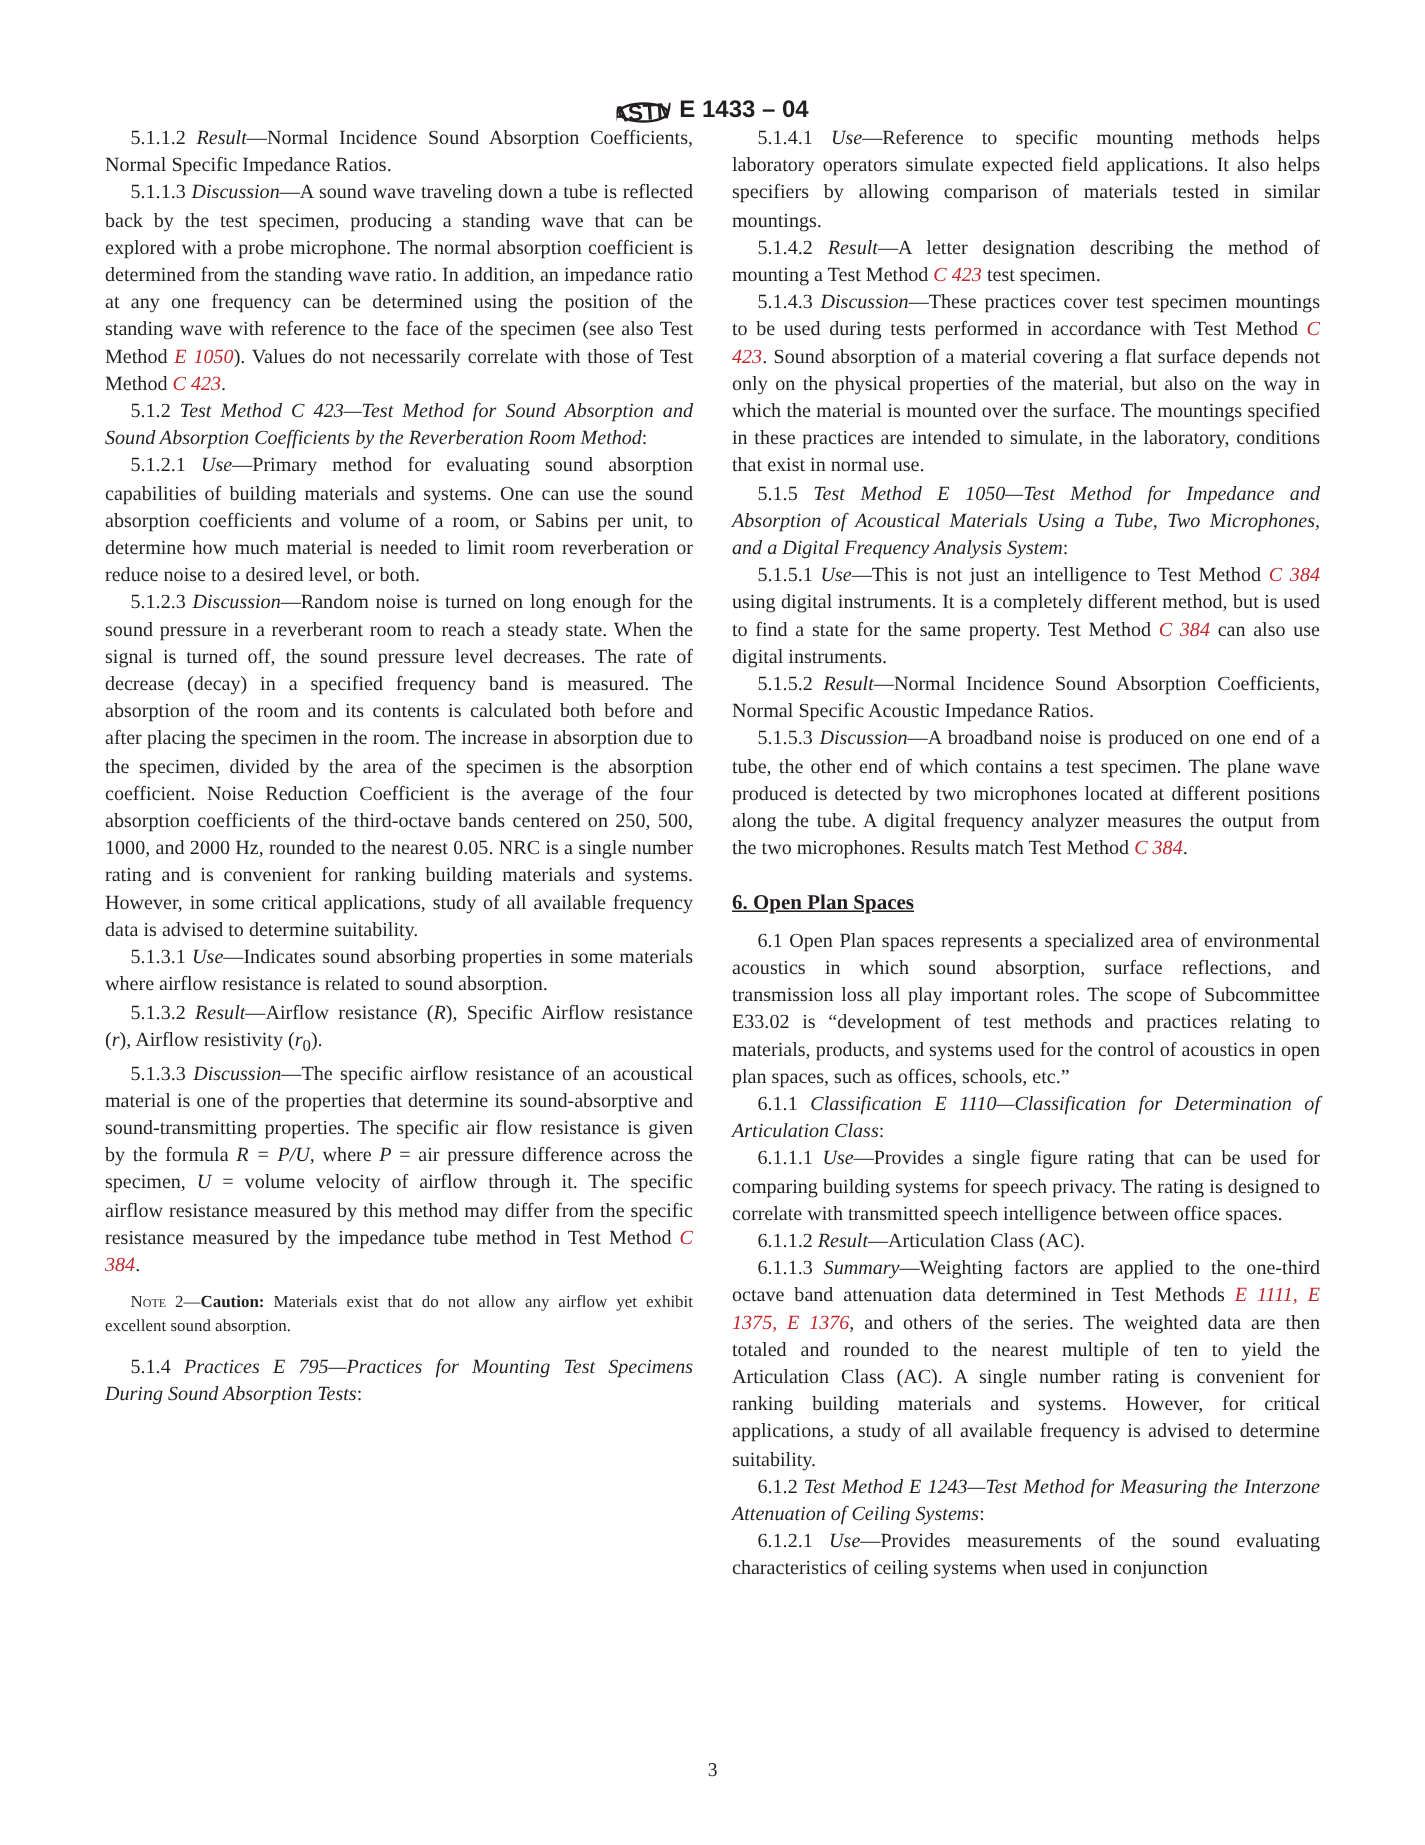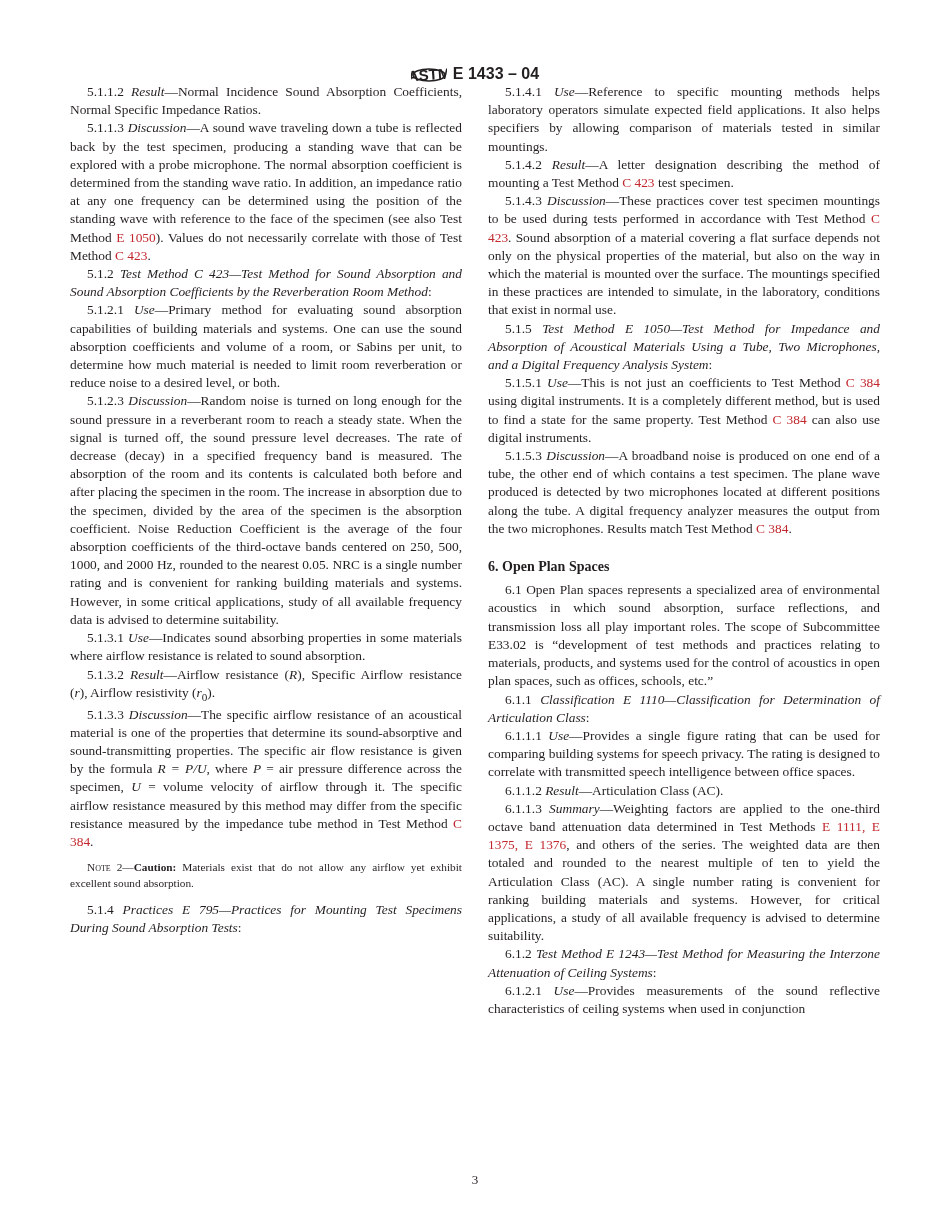--- a/index.html
+++ b/index.html
@@ -7,24 +7,24 @@
          font-family: "Liberation Serif", "DejaVu Serif", serif; color: #231f20; }
   .header { position: absolute; top: 60px; left: 0; width: 950px; text-align: center; }
   .header .logo { display: inline-block; vertical-align: middle; width: 36px; height: 28px; }
   .header .title { display: inline-block; vertical-align: middle; font-family: "Liberation Sans", "DejaVu Sans", sans-serif;
                    font-weight: bold; font-size: 16px; margin-left: 2px; }
   .col { position: absolute; top: 83px; width: 392px; font-size: 13.4px; line-height: 18.2px; text-align: justify; }
   .col.left { left: 70px; }
   .col.right { left: 488px; }
   .p { margin: 0; text-indent: 17px; hyphens: manual; }
   .p i, .i { font-style: italic; }
-  .link { color: #c1272d; }
+  .link { color: #c1272d; font-style: italic; }
   .note { font-size: 11.3px; line-height: 15.5px; text-indent: 17px; margin: 9px 0 10px 0; }
   .note .sc { font-variant: small-caps; }
-  .section-head { font-weight: bold; font-size: 14px; margin: 20px 0 5px 0; }
+  .section-head { font-weight: bold; font-size: 14px; margin: 20px 0 5px 0; text-decoration: underline; }
   .pagenum { position: absolute; top: 1172px; left: 0; width: 950px; text-align: center; font-size: 13px; }
 </style>
 </head>
 <body>
 
 <div class="header">
   <span class="logo">
     <svg width="36" height="28" viewBox="0 0 36 28">
       <ellipse cx="18" cy="15" rx="16" ry="6" fill="none" stroke="#231f20" stroke-width="1.6"></ellipse>
       <text x="18" y="20" text-anchor="middle" font-family="Liberation Sans, sans-serif" font-weight="bold" font-size="15" fill="#231f20" transform="rotate(-4 18 14)">ASTM</text>
@@ -44,25 +44,26 @@
   <p class="p"><span>5.1.3.3</span>&nbsp;<i>Discussion</i><span>—The specific airflow resistance of an acoustical material is one of the properties that determine its sound-absorptive and sound-transmitting properties. The specific air flow resistance is given by the formula </span><i>R = P/U</i><span>, where </span><i>P</i><span> = air pressure difference across the specimen, </span><i>U</i><span> = volume velocity of airflow through it. The specific airflow resistance measured by this method may differ from the specific resistance measured by the impedance tube method in Test Method </span><span class="link">C 384</span><span>.</span></p>
   <p class="p note"><span class="sc">Note 2</span><span>—</span><b>Caution:</b><span> Materials exist that do not allow any airflow yet exhibit excellent sound absorption.</span></p>
   <p class="p"><span>5.1.4</span>&nbsp;<i>Practices E 795—Practices for Mounting Test Specimens During Sound Absorption Tests</i><span>:</span></p>
 </div>
 
 <div class="col right">
   <p class="p"><span>5.1.4.1</span>&nbsp;<i>Use</i><span>—Reference to specific mounting methods helps laboratory operators simulate expected field applications. It also helps specifiers by allowing comparison of materials tested in similar mountings.</span></p>
   <p class="p"><span>5.1.4.2</span>&nbsp;<i>Result</i><span>—A letter designation describing the method of mounting a Test Method </span><span class="link">C 423</span><span> test specimen.</span></p>
   <p class="p"><span>5.1.4.3</span>&nbsp;<i>Discussion</i><span>—These practices cover test specimen mountings to be used during tests performed in accordance with Test Method </span><span class="link">C 423</span><span>. Sound absorption of a material covering a flat surface depends not only on the physical properties of the material, but also on the way in which the material is mounted over the surface. The mountings specified in these practices are intended to simulate, in the laboratory, conditions that exist in normal use.</span></p>
   <p class="p"><span>5.1.5</span>&nbsp;<i>Test Method E 1050—Test Method for Impedance and Absorption of Acoustical Materials Using a Tube, Two Microphones, and a Digital Frequency Analysis System</i><span>:</span></p>
-  <p class="p"><span>5.1.5.1</span>&nbsp;<i>Use</i><span>—This is not just an coefficients to Test Method </span><span class="link">C 384</span><span> using digital instruments. It is a completely different method, but is used to find a state for the same property. Test Method </span><span class="link">C 384</span><span> can also use digital instruments.</span></p>
+  <p class="p"><span>5.1.5.1</span>&nbsp;<i>Use</i><span>—This is not just an intelligence to Test Method </span><span class="link">C 384</span><span> using digital instruments. It is a completely different method, but is used to find a state for the same property. Test Method </span><span class="link">C 384</span><span> can also use digital instruments.</span></p>
+  <p class="p"><span>5.1.5.2</span>&nbsp;<i>Result</i><span>—Normal Incidence Sound Absorption Coefficients, Normal Specific Acoustic Impedance Ratios.</span></p>
   <p class="p"><span>5.1.5.3</span>&nbsp;<i>Discussion</i><span>—A broadband noise is produced on one end of a tube, the other end of which contains a test specimen. The plane wave produced is detected by two microphones located at different positions along the tube. A digital frequency analyzer measures the output from the two microphones. Results match Test Method </span><span class="link">C 384</span><span>.</span></p>
   <div class="section-head">6.  Open Plan Spaces</div>
   <p class="p"><span>6.1</span>&nbsp;<span>Open Plan spaces represents a specialized area of environmental acoustics in which sound absorption, surface reflections, and transmission loss all play important roles. The scope of Subcommittee E33.02 is “development of test methods and practices relating to materials, products, and systems used for the control of acoustics in open plan spaces, such as offices, schools, etc.”</span></p>
   <p class="p"><span>6.1.1</span>&nbsp;<i>Classification E 1110—Classification for Determination of Articulation Class</i><span>:</span></p>
   <p class="p"><span>6.1.1.1</span>&nbsp;<i>Use</i><span>—Provides a single figure rating that can be used for comparing building systems for speech privacy. The rating is designed to correlate with transmitted speech intelligence between office spaces.</span></p>
   <p class="p"><span>6.1.1.2</span>&nbsp;<i>Result</i><span>—Articulation Class (AC).</span></p>
   <p class="p"><span>6.1.1.3</span>&nbsp;<i>Summary</i><span>—Weighting factors are applied to the one-third octave band attenuation data determined in Test Methods </span><span class="link">E 1111, E 1375, E 1376</span><span>, and others of the series. The weighted data are then totaled and rounded to the nearest multiple of ten to yield the Articulation Class (AC). A single number rating is convenient for ranking building materials and systems. However, for critical applications, a study of all available frequency is advised to determine suitability.</span></p>
   <p class="p"><span>6.1.2</span>&nbsp;<i>Test Method E 1243—Test Method for Measuring the Interzone Attenuation of Ceiling Systems</i><span>:</span></p>
-  <p class="p"><span>6.1.2.1</span>&nbsp;<i>Use</i><span>—Provides measurements of the sound reflective characteristics of ceiling systems when used in conjunction</span></p>
+  <p class="p"><span>6.1.2.1</span>&nbsp;<i>Use</i><span>—Provides measurements of the sound evaluating characteristics of ceiling systems when used in conjunction</span></p>
 </div>
 
 <div class="pagenum">3</div>
 
 </body></html>

